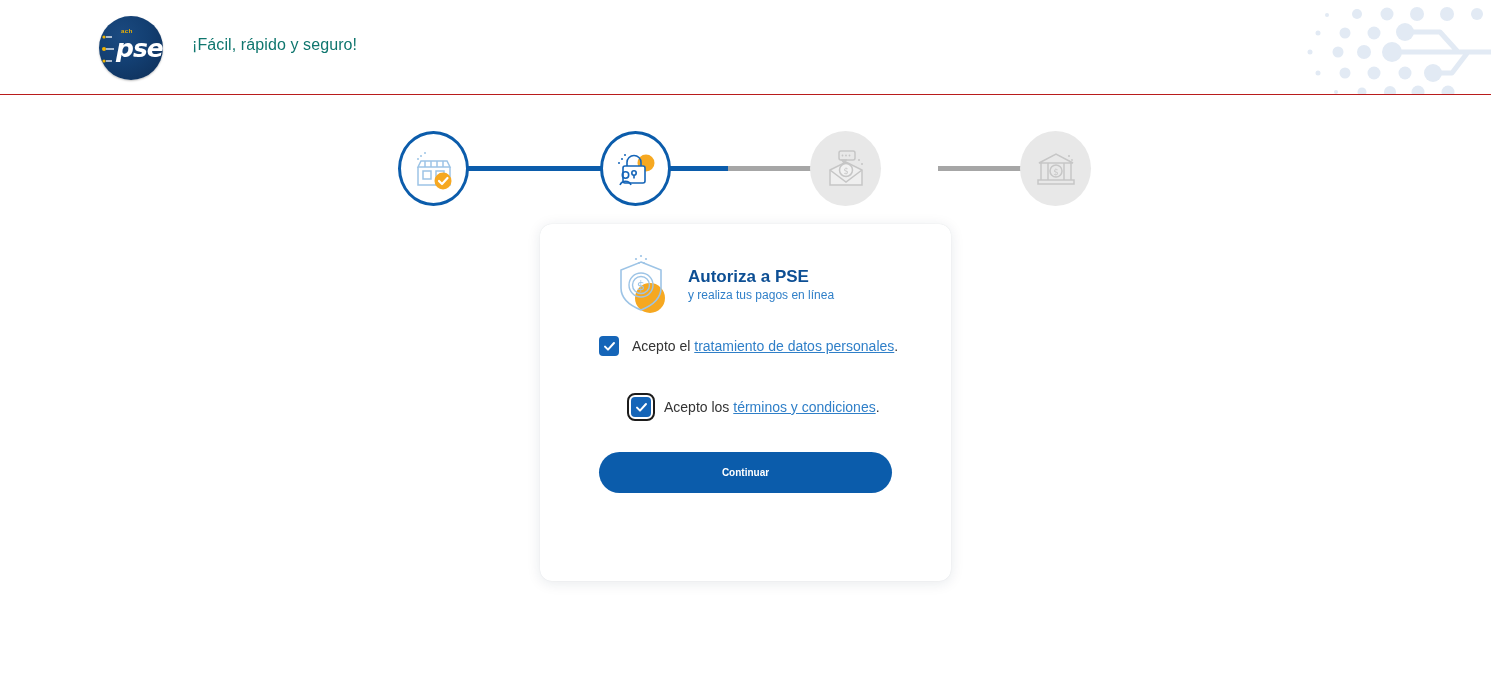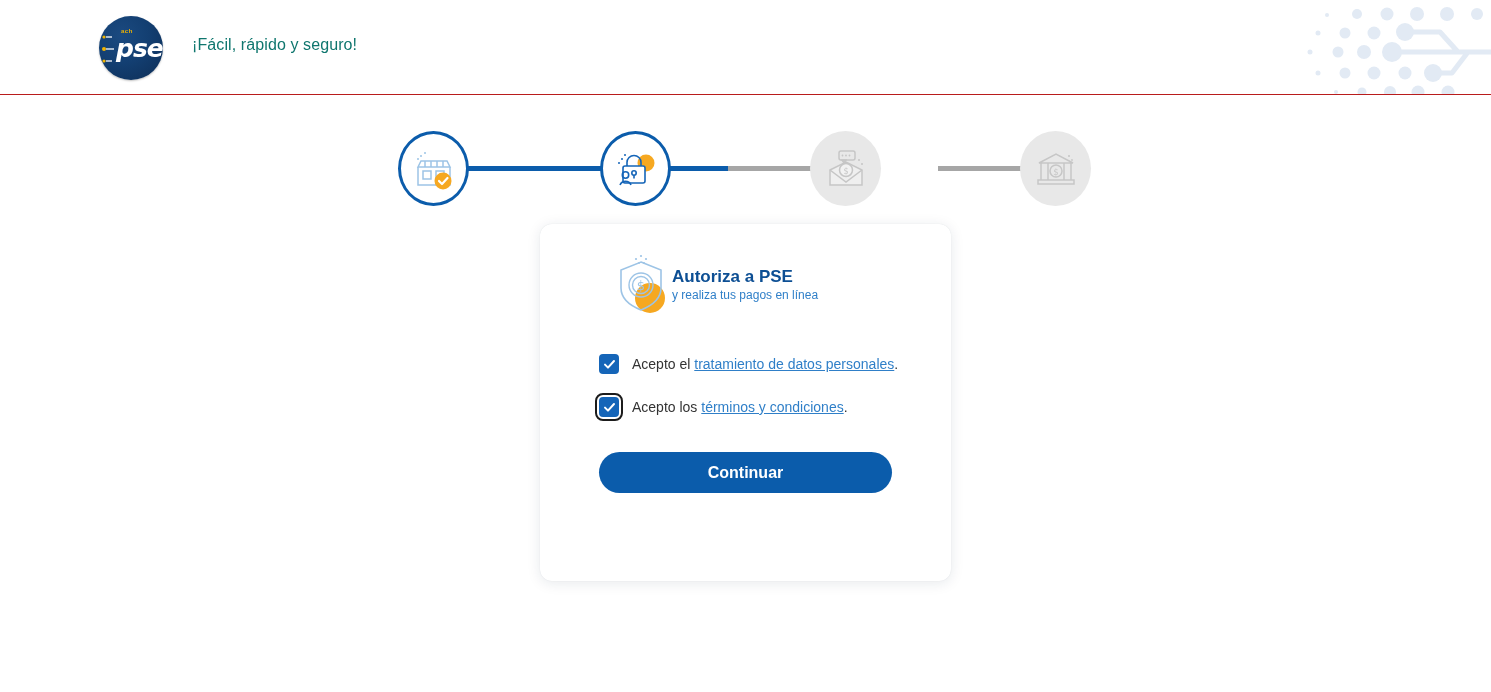--- a/index.html
+++ b/index.html
@@ -59,40 +59,40 @@
 
   
   .card {
     position: absolute; left: 540px; top: 224px;
     width: 411px; height: 357px;
     background: #ffffff; border-radius: 12px;
     box-shadow: 0 2px 14px rgba(16,42,73,0.10), 0 0 1px rgba(16,42,73,0.12);
   }
   .card-head { position: absolute; left: 70px; top: 30px; display: flex; align-items: center; }
   .card-head-icon { width: 62px; height: 62px; position: relative; flex: none; }
-  .card-head-text { }
+  .card-head-text { margin-left: 16px; }
   .card-title { font-size: 17px; font-weight: 700; color: #0d4f94; line-height: 1.25; }
   .card-subtitle { font-size: 12px; font-weight: 400; color: #2f7fc8; line-height: 1.3; margin-top: 1px; }
 
   .check-row { position: absolute; left: 59px; display: flex; align-items: center; }
-  .check-row.r1 { top: 130px; justify-content: space-between; }
-  .check-row.r2 { top: 173px; }
+  .check-row.r1 { top: 112px; justify-content: space-between; }
+  .check-row.r2 { top: 173px; margin-left: 32px; }
   .cbox {
     width: 20px; height: 20px; border-radius: 4px;
     background: #1565b8; flex: none;
     display: flex; align-items: center; justify-content: center;
   }
   .cbox.focused { outline: 2px solid #1c1c1c; outline-offset: 2px; }
   .cbox svg { display: block; }
   .check-label { margin-left: 13px; font-size: 14px; color: #333333; white-space: nowrap; }
   .check-label .lnk { color: #2f7fc8; }
 
   .btn {
     position: absolute; left: 59px; width: 293px; height: 41px;
-    border-radius: 22px; font-size: 16px; font-weight: 700;
+    border-radius: 22px; font-size: 10px; font-weight: 700;
     display: flex; align-items: center; justify-content: center;
     cursor: pointer; border: none;
     font-family: "Liberation Sans", sans-serif;
   }
   .btn-primary { top: 228px; background: #0b5cab; color: #ffffff; }
   .btn-secondary {
     top: 284px; background: #ffffff; color: #0b5cab;
     border: 1.5px solid #0b5cab;
   }
 

